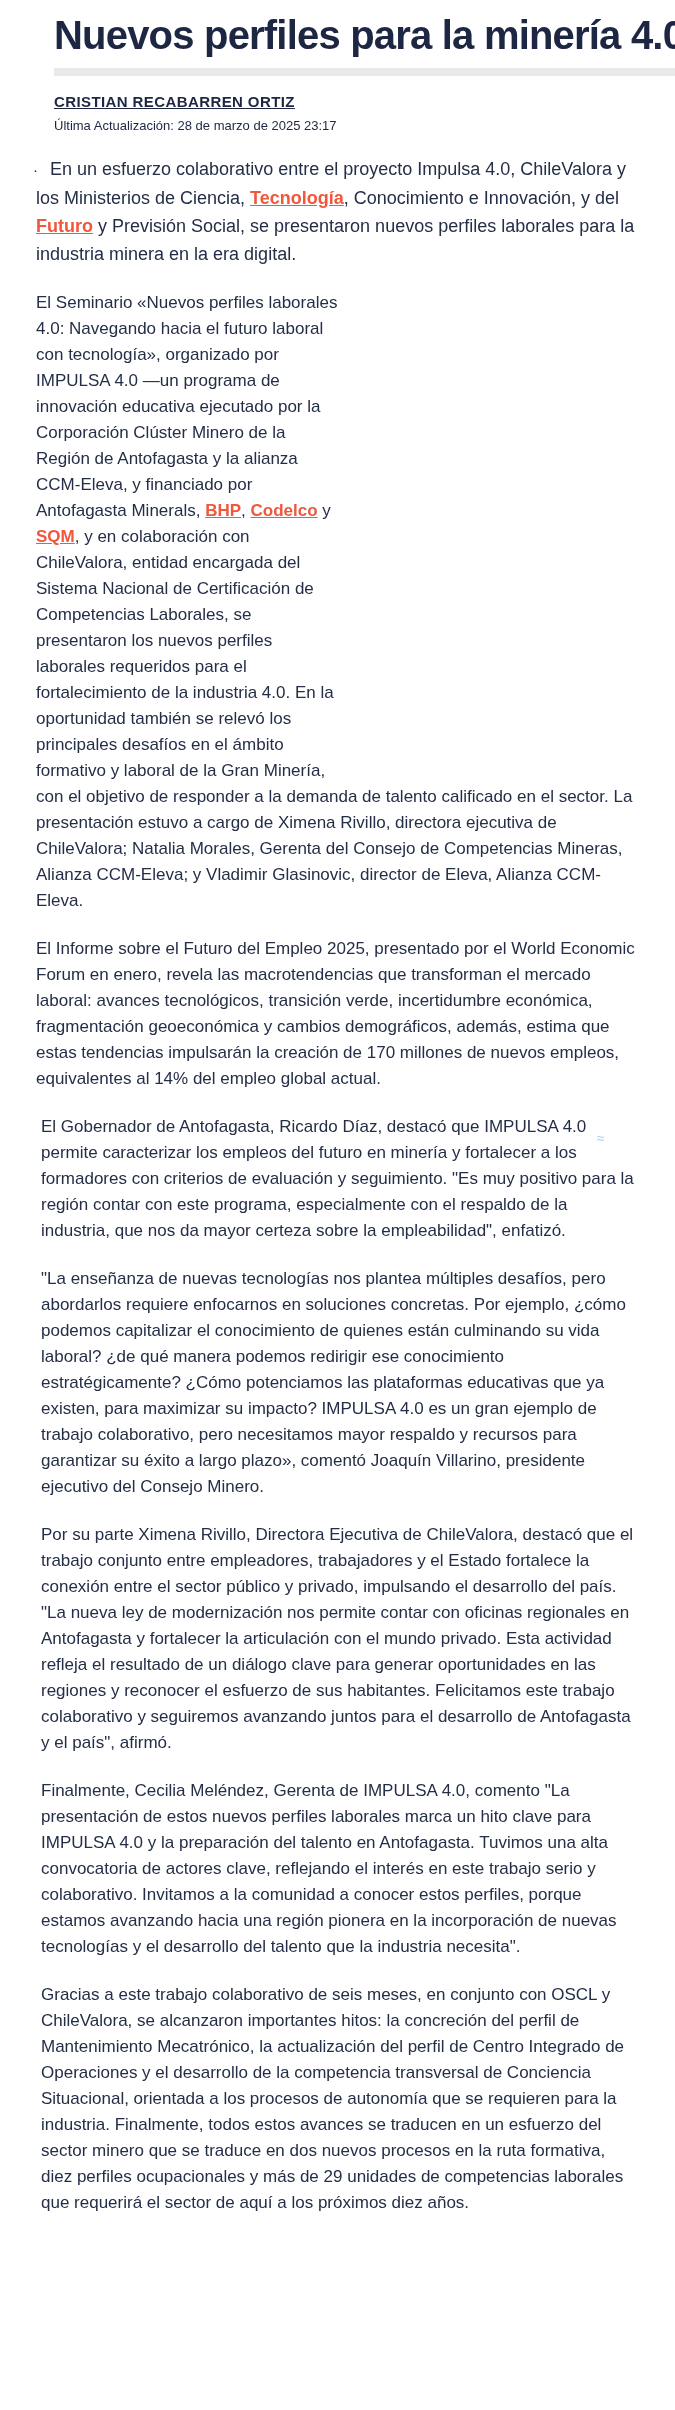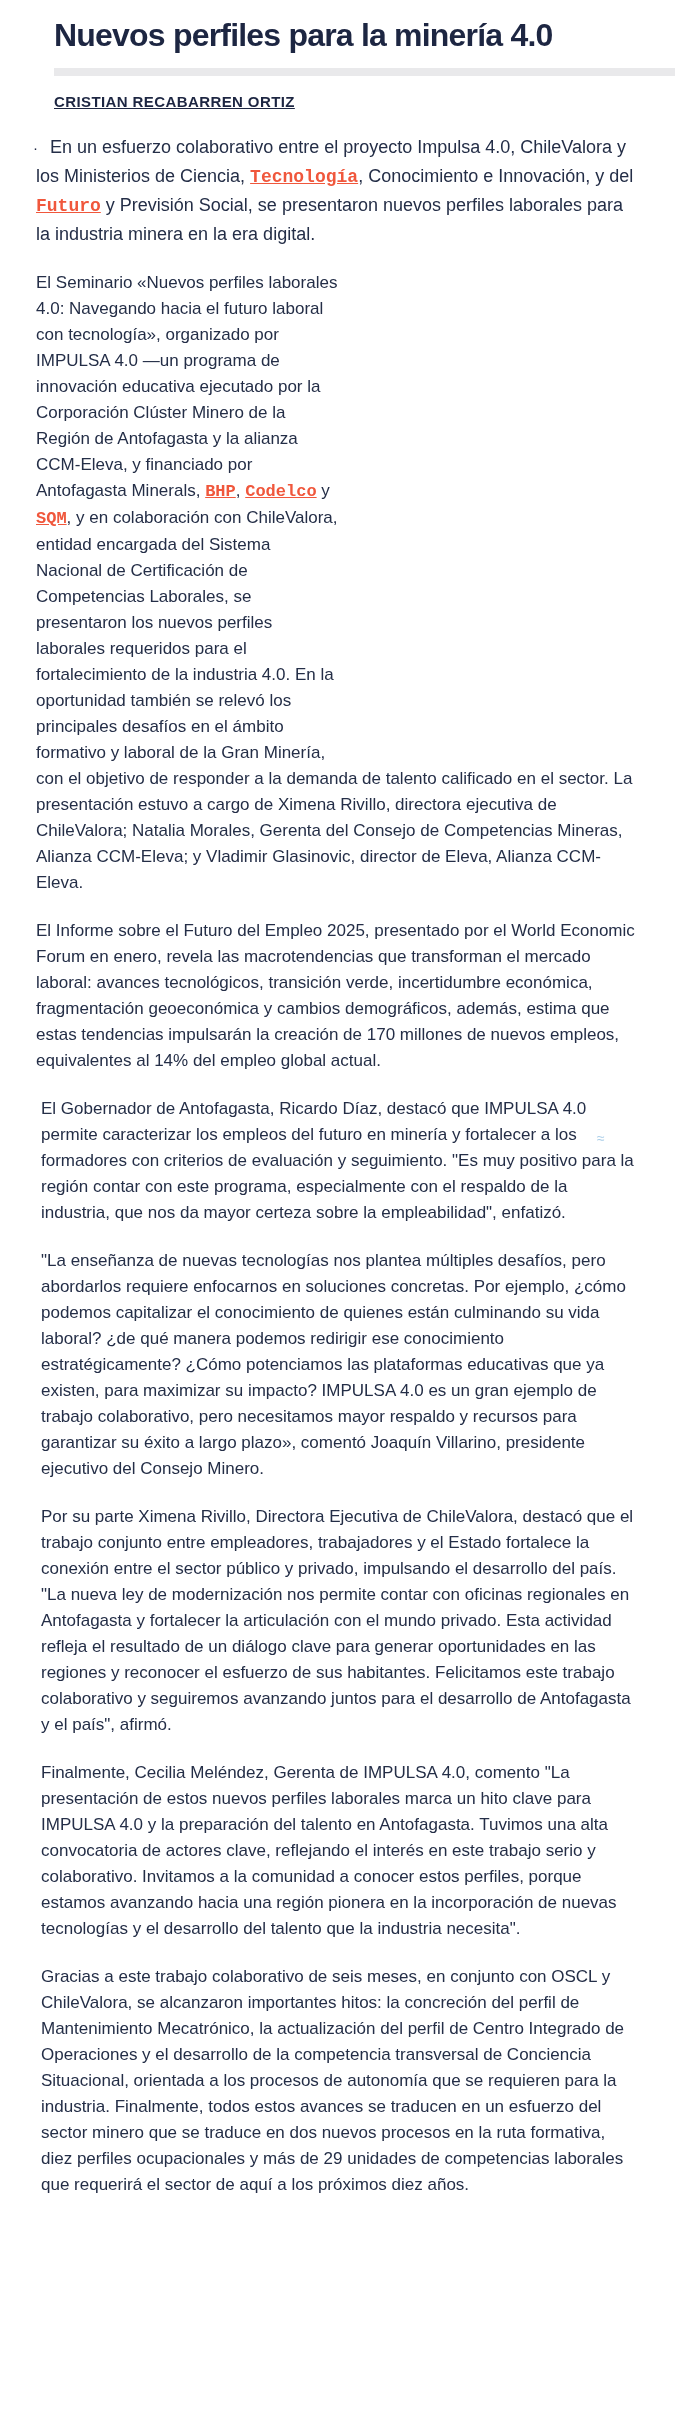--- a/index.html
+++ b/index.html
@@ -16,21 +16,21 @@
   }
   .page {
     position: relative;
     width: 675px;
     height: 2410px;
     background: #ffffff;
   }
   .page-title {
     margin: 16px 0 0 54px;
     padding: 0;
-    font-size: 32px;
+    font-size: 40px;
     line-height: 38px;
     font-weight: bold;
     letter-spacing: -0.8px;
     color: #1d2642;
     white-space: nowrap;
   }
   .title-rule {
     height: 8px;
     background: #e9e9eb;
     margin: 14px 0 0 54px;
@@ -77,21 +77,20 @@
   .float-spacer {
     float: right;
     width: 300px;
     height: 480px;
   }
   a.lnk {
     color: #f0573c;
     font-weight: bold;
     text-decoration: underline;
     cursor: pointer;
-    font-family: Liberation Mono, monospace;
   }
   .squiggle {
     position: absolute;
     left: 597px;
     top: 1114px;
     font-size: 14px;
     color: #a9cde8;
     letter-spacing: -1px;
     user-select: none;
   }
@@ -100,20 +99,21 @@
 <body>
 
 <div class="page">
 
   <h1 class="page-title">Nuevos perfiles para la minería 4.0</h1>
 
   <div class="title-rule"></div>
 
   <div class="byline">CRISTIAN RECABARREN ORTIZ</div>
 
+  <div class="updated">Última Actualización: 28 de marzo de 2025 23:17</div>
 
   <div class="article-body" id="article-body">
       <p class="para lede"><span class="bullet">·</span>En un esfuerzo colaborativo entre el proyecto Impulsa 4.0, ChileValora y los Ministerios de Ciencia, <a class="lnk">Tecnología</a>, Conocimiento e Innovación, y del <a class="lnk">Futuro</a> y Previsión Social, se presentaron nuevos perfiles laborales para la industria minera en la era digital.</p>
       <p class="para"><span class="float-spacer"></span>El Seminario «Nuevos perfiles laborales 4.0: Navegando hacia el futuro laboral con tecnología», organizado por IMPULSA 4.0 —un programa de innovación educativa ejecutado por la Corporación Clúster Minero de la Región de Antofagasta y la alianza CCM-Eleva, y financiado por Antofagasta Minerals, <a class="lnk">BHP</a>, <a class="lnk">Codelco</a> y <a class="lnk">SQM</a>, y en  colaboración con  ChileValora, entidad encargada del Sistema Nacional de Certificación de Competencias Laborales, se presentaron los nuevos perfiles laborales requeridos para el fortalecimiento de la industria 4.0. En la oportunidad también se relevó los principales desafíos en el ámbito formativo y laboral de la Gran Minería, con el objetivo de responder a la demanda de talento calificado en el sector. La presentación estuvo a cargo de Ximena Rivillo, directora ejecutiva de ChileValora; Natalia Morales, Gerenta del Consejo de Competencias Mineras, Alianza CCM-Eleva; y Vladimir Glasinovic, director de Eleva, Alianza CCM-Eleva.</p>
       <p class="para">El Informe sobre el Futuro del Empleo 2025, presentado por el World Economic Forum en enero, revela las macrotendencias que transforman el mercado laboral: avances tecnológicos, transición verde, incertidumbre económica, fragmentación geoeconómica y cambios demográficos, además, estima que estas tendencias impulsarán la creación de 170 millones de nuevos empleos, equivalentes al 14% del empleo global actual.</p>
       <p class="para indent">El Gobernador de Antofagasta, Ricardo Díaz, destacó que IMPULSA 4.0 permite caracterizar los empleos del futuro en minería y fortalecer a los formadores con criterios de evaluación y seguimiento. "Es muy positivo para la región contar con este programa, especialmente con el respaldo de la industria, que nos da mayor certeza sobre la empleabilidad", enfatizó.</p>
       <p class="para indent">"La enseñanza de nuevas tecnologías nos plantea múltiples desafíos, pero abordarlos requiere enfocarnos en soluciones concretas. Por ejemplo, ¿cómo podemos capitalizar el conocimiento de quienes están culminando su vida laboral? ¿de qué manera podemos redirigir ese conocimiento estratégicamente?  ¿Cómo potenciamos las plataformas educativas que ya existen, para maximizar su impacto? IMPULSA 4.0 es un gran ejemplo de trabajo colaborativo, pero necesitamos mayor respaldo y recursos para garantizar su éxito a largo plazo», comentó Joaquín Villarino, presidente ejecutivo del Consejo Minero.</p>
       <p class="para indent">Por su parte Ximena Rivillo, Directora Ejecutiva de ChileValora, destacó que el trabajo conjunto entre empleadores, trabajadores y el Estado fortalece la conexión entre el sector público y privado, impulsando el desarrollo del país. "La nueva ley de modernización nos permite contar con oficinas regionales en Antofagasta y fortalecer la articulación con el mundo privado. Esta actividad refleja el resultado de un diálogo clave para generar oportunidades en las regiones y reconocer el esfuerzo de sus habitantes. Felicitamos este trabajo colaborativo y seguiremos avanzando juntos para el desarrollo de Antofagasta y el país", afirmó.</p>
       <p class="para indent">Finalmente, Cecilia Meléndez, Gerenta de IMPULSA 4.0, comento "La presentación de estos nuevos perfiles laborales marca un hito clave para IMPULSA 4.0 y la preparación del talento en Antofagasta. Tuvimos una alta convocatoria de actores clave, reflejando el interés en este trabajo serio y colaborativo. Invitamos a la comunidad a conocer estos perfiles, porque estamos avanzando hacia una región pionera en la incorporación de nuevas tecnologías y el desarrollo del talento que la industria necesita".</p>
       <p class="para indent">Gracias a este trabajo colaborativo de seis meses, en conjunto con OSCL y ChileValora, se alcanzaron importantes hitos: la concreción del perfil de Mantenimiento Mecatrónico, la actualización del perfil de Centro Integrado de Operaciones y el desarrollo de la competencia transversal de Conciencia Situacional, orientada a los procesos de autonomía que se requieren para la industria. Finalmente, todos estos avances se traducen en un esfuerzo del sector minero que se traduce en dos nuevos procesos en la ruta formativa, diez perfiles ocupacionales y más de 29 unidades de competencias laborales que requerirá el sector de aquí a los próximos diez años.</p>

